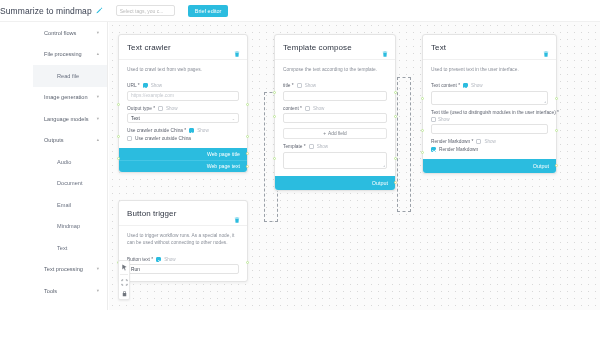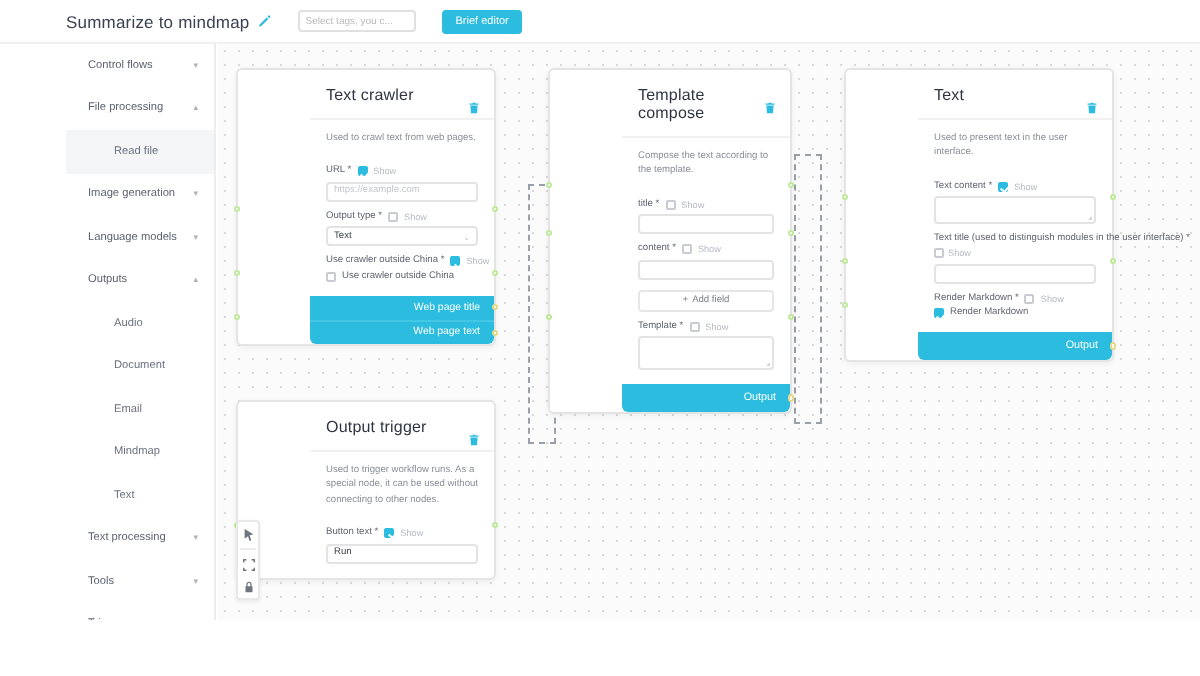--- a/index.html
+++ b/index.html
@@ -17,21 +17,20 @@
   }
 
   
   .header {
     position: absolute;
     left: 0; top: 0;
     width: 600px; height: 22px;
     background: #ffffff;
     display: flex;
     align-items: center;
-    padding-left: 33px;
     border-bottom: 1px solid #f0f0f0;
   }
   .wf-title {
     font-size: 8.5px;
     color: #3b4252;
     font-weight: 500;
     letter-spacing: .1px;
     white-space: nowrap;
   }
   .edit-icon {
@@ -123,21 +122,20 @@
     overflow: hidden;
   }
 
   
   .node {
     position: absolute;
     background: #ffffff;
     border: 1px solid #e4e4e4;
     border-radius: 3px;
     box-shadow: 0 1px 3px rgba(0,0,0,.06);
-    padding-left: 36px;
   }
   .node-head {
     padding: 8px 8px 7px 8px;
     position: relative;
   }
   .node-title {
     font-size: 8px;
     color: #2f3542;
     font-weight: 500;
     letter-spacing: .1px;
@@ -462,21 +460,21 @@
 
       <span class="port left" style="top:68px;"></span>
       <span class="port right" style="top:68px;"></span>
       <span class="port left" style="top:100px;"></span>
       <span class="port right" style="top:100px;"></span>
       <span class="port left" style="top:122px;"></span>
     </div>
 
     <div class="node" style="left:9px; top:178px; width:130px;">
       <div class="node-head">
-        <div class="node-title">Output trigger</div>
+        <div class="node-title">Button trigger</div>
         <span class="trash-icon">
           <svg viewBox="0 0 16 16" width="6" height="6" fill="currentColor">
             <path d="M6 1h4v1h4v1.6H2V2h4V1zM3.2 4.6h9.6L12 15H4L3.2 4.6z"></path>
           </svg>
         </span>
       </div>
       <div class="node-desc">Used to trigger workflow runs. As a special node, it can be used without connecting to other nodes.</div>
       <div class="node-body">
         <div class="field">
           <div class="field-label-row">

